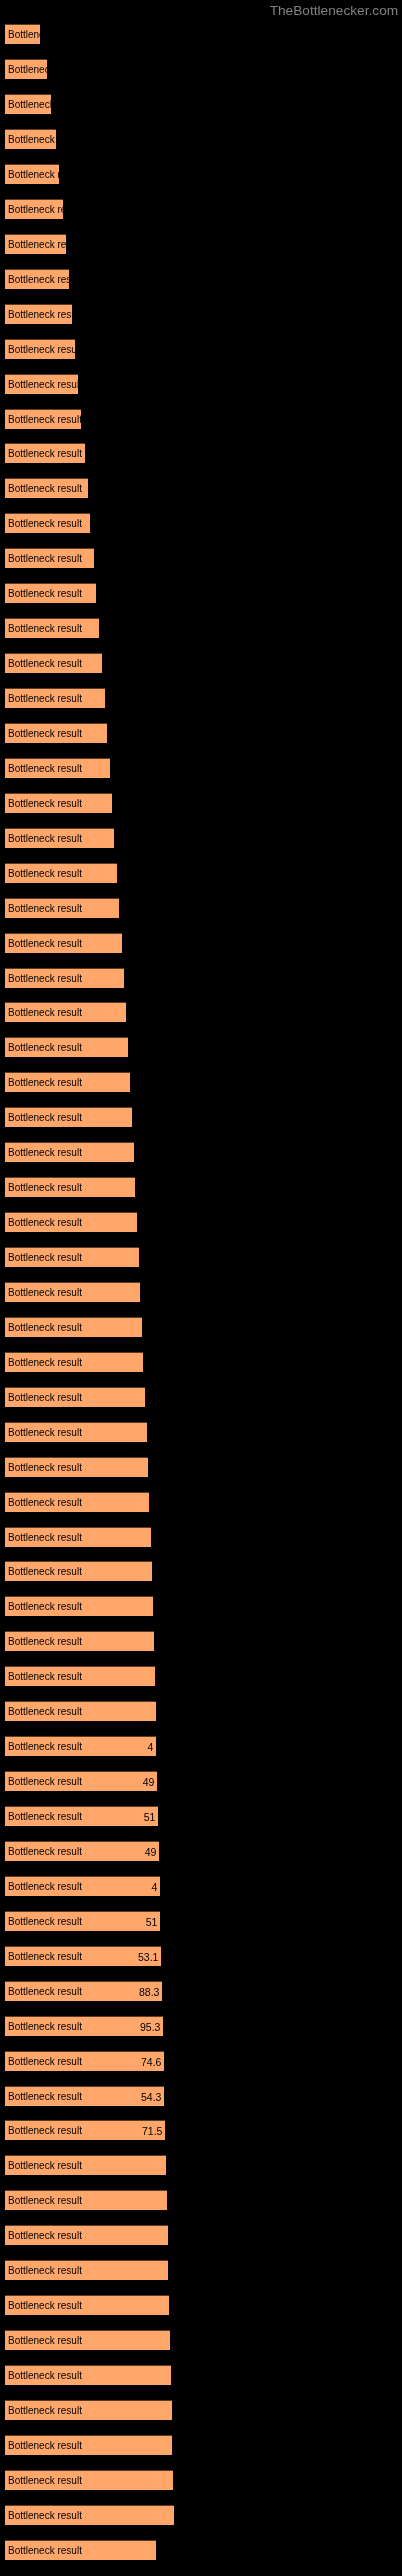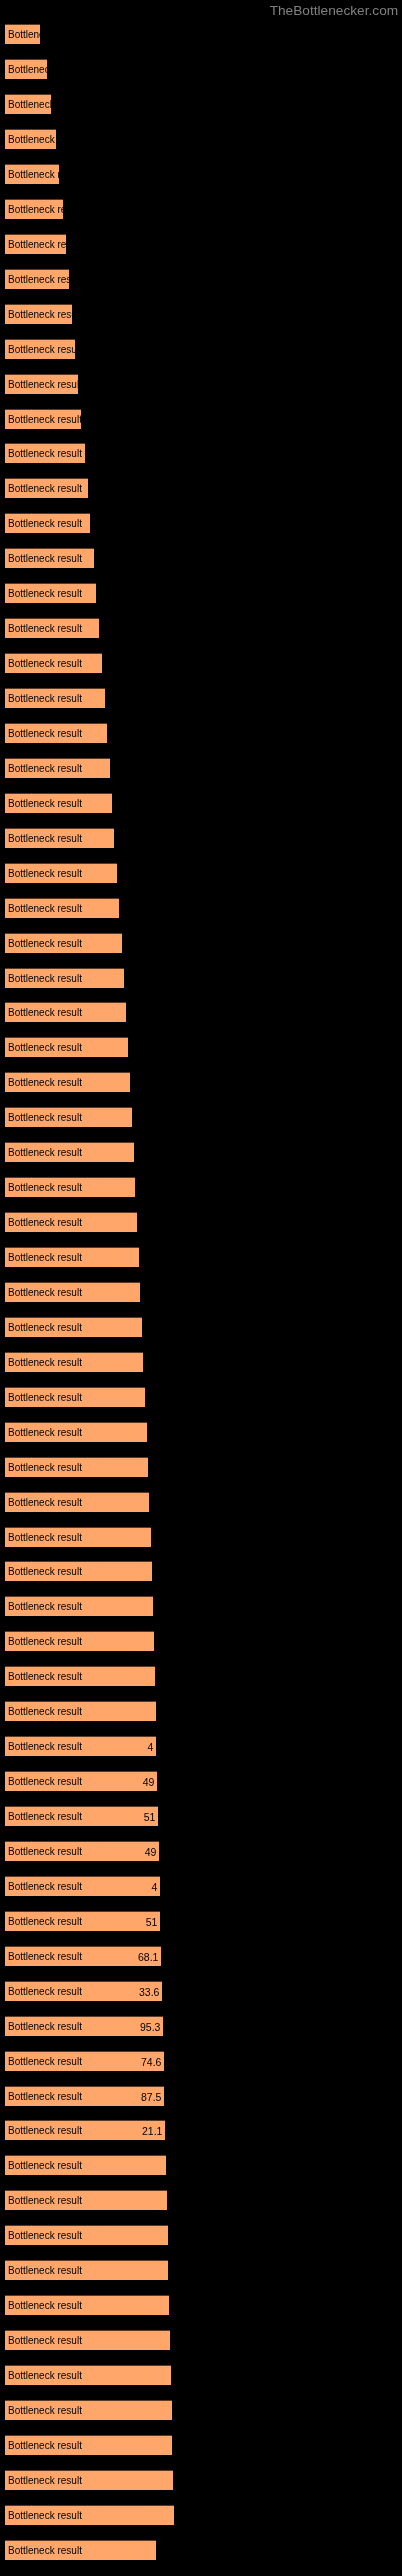--- a/index.html
+++ b/index.html
@@ -362,51 +362,51 @@
     </div>
     <div class="bar-row" style="top: 1890px;">
       <div class="bar" style="width: 155px;">
         <span class="bar-label">Bottleneck result</span>
         <span class="bar-value">51</span>
       </div>
     </div>
     <div class="bar-row" style="top: 1925px;">
       <div class="bar" style="width: 156px;">
         <span class="bar-label">Bottleneck result</span>
-        <span class="bar-value">68.1</span>
+        <span class="bar-value">53.1</span>
       </div>
     </div>
     <div class="bar-row" style="top: 1960px;">
       <div class="bar" style="width: 157px;">
         <span class="bar-label">Bottleneck result</span>
-        <span class="bar-value">33.6</span>
+        <span class="bar-value">88.3</span>
       </div>
     </div>
     <div class="bar-row" style="top: 1995px;">
       <div class="bar" style="width: 158px;">
         <span class="bar-label">Bottleneck result</span>
         <span class="bar-value">95.3</span>
       </div>
     </div>
     <div class="bar-row" style="top: 2030px;">
       <div class="bar" style="width: 159px;">
         <span class="bar-label">Bottleneck result</span>
         <span class="bar-value">74.6</span>
       </div>
     </div>
     <div class="bar-row" style="top: 2065px;">
       <div class="bar" style="width: 159px;">
         <span class="bar-label">Bottleneck result</span>
-        <span class="bar-value">87.5</span>
+        <span class="bar-value">54.3</span>
       </div>
     </div>
     <div class="bar-row" style="top: 2099px;">
       <div class="bar" style="width: 160px;">
         <span class="bar-label">Bottleneck result</span>
-        <span class="bar-value">21.1</span>
+        <span class="bar-value">71.5</span>
       </div>
     </div>
     <div class="bar-row" style="top: 2134px;">
       <div class="bar" style="width: 161px;">
         <span class="bar-label">Bottleneck result</span>
       </div>
     </div>
     <div class="bar-row" style="top: 2169px;">
       <div class="bar" style="width: 162px;">
         <span class="bar-label">Bottleneck result</span>

